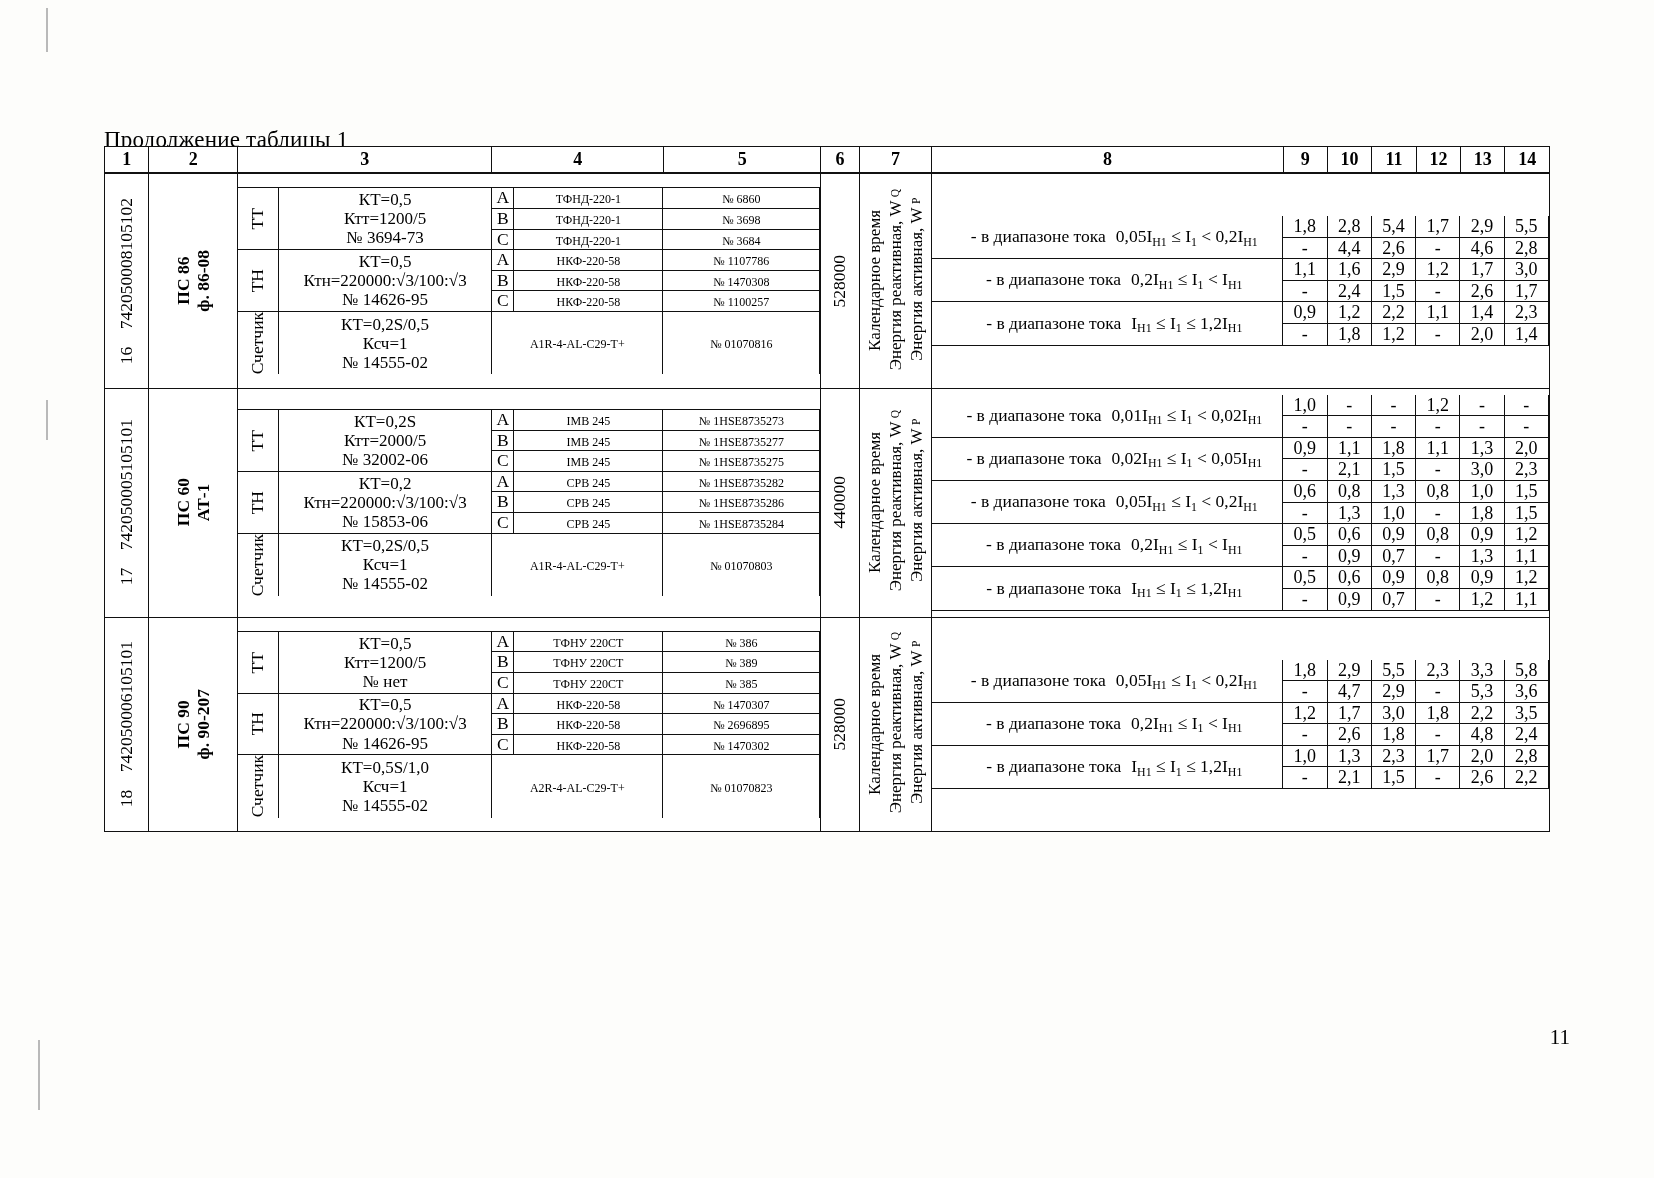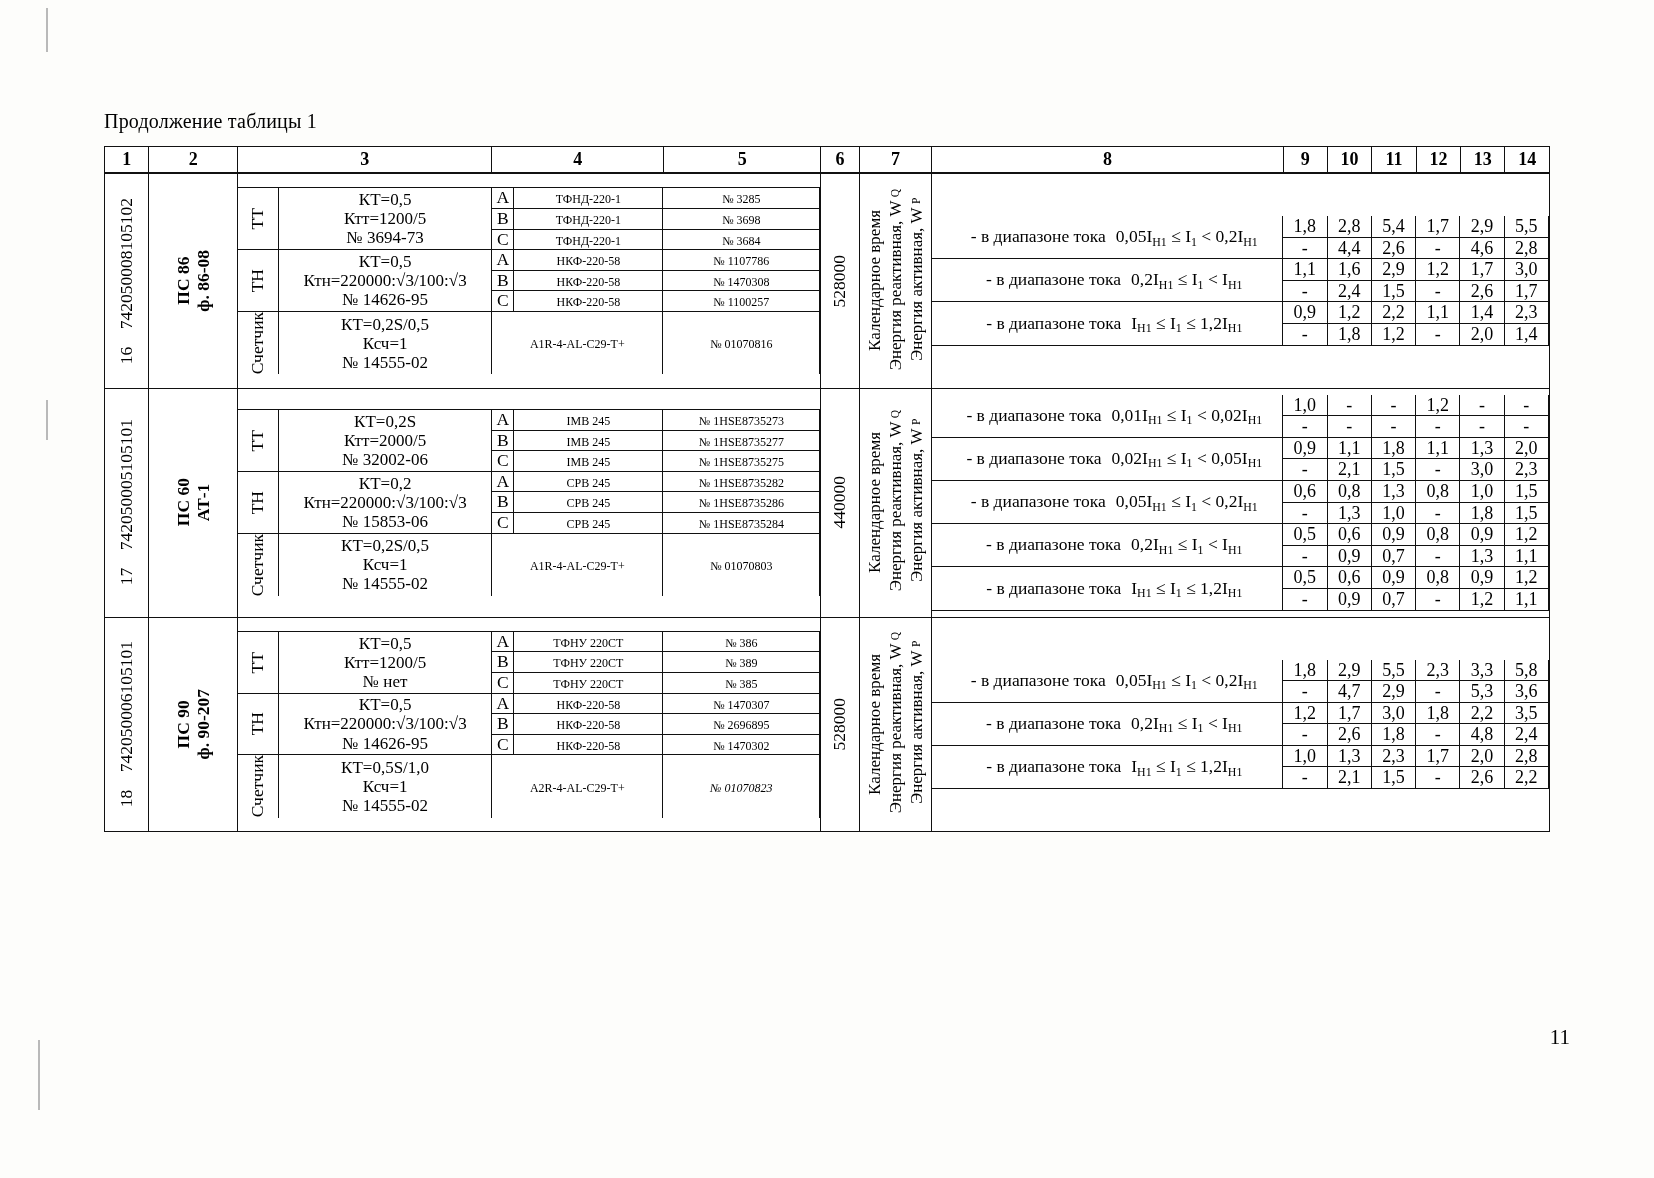--- a/index.html
+++ b/index.html
@@ -26,22 +26,22 @@
   
   .edge-mark {
     position: absolute;
     background: #b9b9b9;
   }
 
   
   #caption {
     position: absolute;
     left: 104px;
-    top: 110px;
-    font-size: 20px;
+    top: 127px;
+    font-size: 23px;
     letter-spacing: 0.2px;
     white-space: nowrap;
   }
 
   
   #tbl-wrap {
     position: absolute;
     left: 104px;
     top: 146px;
     width: 1446px;
@@ -175,21 +175,21 @@
                   <col style="width: 156px;">
                 </colgroup>
                 <tbody>
                   <tr>
                     <td class="rot" rowspan="3" style="border-left: none;">
                       <span>ТТ</span>
                     </td>
                     <td rowspan="3"><span class="spec"><span class="ln">КТ=0,5</span><span class="ln">Ктт=1200/5</span><span class="ln">№ 3694-73</span></span></td>
                     <td class="phase">A</td>
                     <td><span class="dev">ТФНД-220-1</span></td>
-                    <td><span class="dev">№ 3285</span></td>
+                    <td><span class="dev">№ 6860</span></td>
                   </tr>
                   <tr>
                     <td class="phase">B</td>
                     <td><span class="dev">ТФНД-220-1</span></td>
                     <td><span class="dev">№ 3698</span></td>
                   </tr>
                   <tr>
                     <td class="phase">C</td>
                     <td><span class="dev">ТФНД-220-1</span></td>
                     <td><span class="dev">№ 3684</span></td>
@@ -544,21 +544,21 @@
                     <td class="phase">C</td>
                     <td><span class="dev">НКФ-220-58</span></td>
                     <td><span class="dev">№ 1470302</span></td>
                   </tr>
                   <tr>
                     <td class="rot" style="border-left: none; border-bottom: none;">
                       <span>Счетчик</span>
                     </td>
                     <td style="border-bottom: none;"><span class="spec"><span class="ln">КТ=0,5S/1,0</span><span class="ln">Ксч=1</span><span class="ln">№ 14555-02</span></span></td>
                     <td colspan="2" style="border-bottom: none;"><span class="dev">A2R-4-AL-C29-T+</span></td>
-                    <td style="border-bottom: none; font-style: italic;"><span class="dev">№ 01070823</span></td>
+                    <td style="border-bottom: none;"><span class="dev">№ 01070823</span></td>
                   </tr>
                 </tbody>
               </table>
             </td>
             <td class="rot">
               <span>528000</span>
             </td>
             <td class="rot" style="padding: 0px;">
               <div style="display: flex; flex-direction: row-reverse; justify-content: center; height: 100%; align-items: center;">
                 <span style="writing-mode: vertical-rl; transform: rotate(180deg); white-space: nowrap; font-size: 17px; margin: 0px 1px;">Энергия активная, W<sub>P</sub></span>

